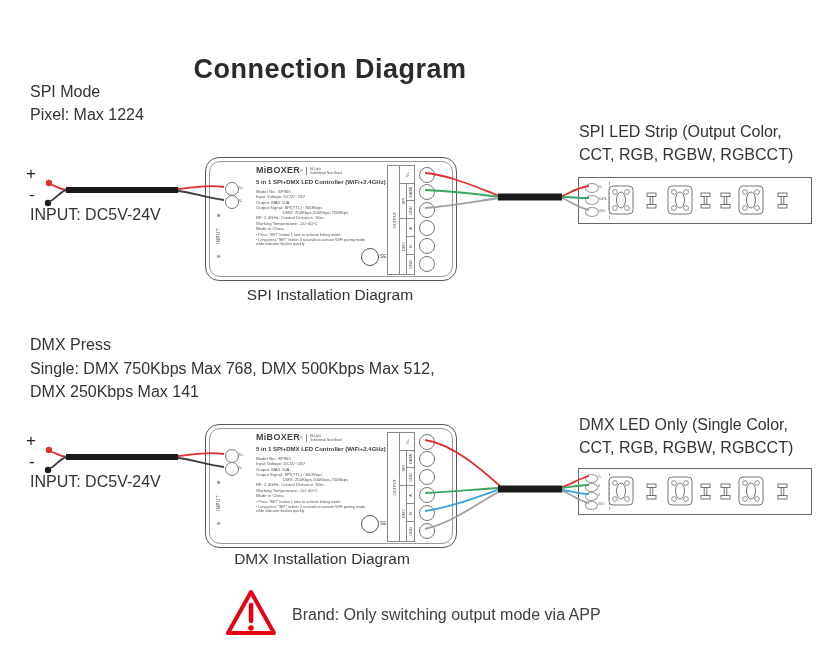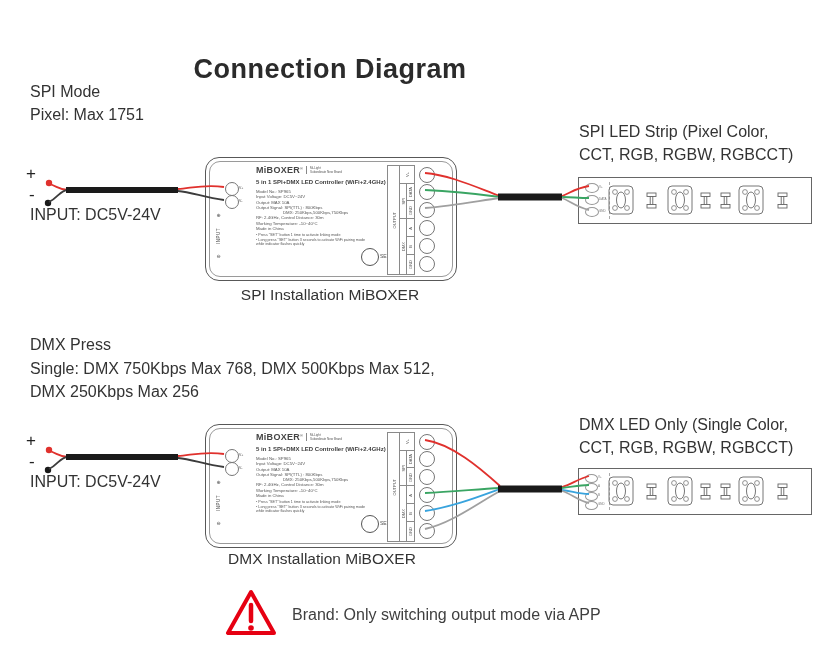--- a/index.html
+++ b/index.html
@@ -22,21 +22,21 @@
     border:1.6px solid #585858;border-radius:14px;z-index:2;
   }
   .device-inner{position:absolute;inset:3px;border:1px solid #9a9a9a;border-radius:11px;}
   .lterm{position:absolute;left:19px;width:12px;height:12px;border:1px solid #777;border-radius:50%;background:#fff;}
   .ltlabel{position:absolute;left:33px;font-size:3.5px;color:#555;}
   .input-col{position:absolute;left:7px;top:55px;width:11px;height:46px;
     display:flex;flex-direction:column;align-items:center;justify-content:space-between;color:#555;}
   .input-col .sym{font-size:5px;line-height:5px;}
   .vtext{writing-mode:vertical-rl;transform:rotate(180deg);}
   .input-col .vtext{font-size:4.5px;letter-spacing:.5px;}
-  .brandrow{position:absolute;left:50px;top:7px;display:flex;align-items:center;}
+  .brandrow{position:absolute;left:50px;top:7px;display:flex;align-items:flex-end;}
   .brand{font-size:9px;font-weight:bold;color:#444;letter-spacing:.3px;}
   .reg{font-size:4px;vertical-align:super;color:#444;position:relative;top:-2px;}
   .brandtags{margin-left:3px;padding-left:3px;border-left:.5px solid #888;
     display:flex;flex-direction:column;font-size:3px;line-height:4px;color:#555;white-space:nowrap;}
   .product{position:absolute;left:50px;top:21px;font-size:6px;font-weight:bold;color:#3c3c3c;white-space:nowrap;}
   .specs{position:absolute;left:50px;top:31px;font-size:4.3px;line-height:5.3px;color:#555;white-space:nowrap;}
   .specs .indent{padding-left:27px;}
   .tips{position:absolute;left:50px;top:75px;width:112px;font-size:3.7px;line-height:4.7px;color:#555;}
   .tip::before{content:"• ";}
   .setbtn{position:absolute;left:155px;top:90px;width:16px;height:16px;border:1.5px solid #555;border-radius:50%;background:#fff;}
@@ -59,37 +59,37 @@
 
   .overlay{position:absolute;left:0;top:0;z-index:4;pointer-events:none;}
   .note-text{position:absolute;left:292px;top:606px;font-size:16px;color:#3f3f3f;}
 </style>
 </head>
 <body>
 
 <div class="page-title">Connection Diagram</div>
 
 <div class="sec-text" style="left:30px;top:83px">SPI Mode</div>
-<div class="sec-text" style="left:30px;top:106px">Pixel: Max 1751</div>
-<div class="sec-text" style="left:579px;top:123px">SPI LED Strip (Pixel Color,</div>
+<div class="sec-text" style="left:30px;top:106px">Pixel: Max 1224</div>
+<div class="sec-text" style="left:579px;top:123px">SPI LED Strip (Output Color,</div>
 <div class="sec-text" style="left:579px;top:146px">CCT, RGB, RGBW, RGBCCT)</div>
 <div class="pm" style="left:26px;top:164px">+</div>
 <div class="pm" style="left:29px;top:185px">-</div>
 <div class="sec-text" style="left:30px;top:206px">INPUT: DC5V-24V</div>
-<div class="caption" style="left:180px;top:286px">SPI Installation MiBOXER</div>
+<div class="caption" style="left:180px;top:286px">SPI Installation Diagram</div>
 
 <div class="sec-text" style="left:30px;top:336px">DMX Press</div>
 <div class="sec-text" style="left:30px;top:360px">Single: DMX 750Kbps Max 768, DMX 500Kbps Max 512,</div>
-<div class="sec-text" style="left:30px;top:383px">DMX 250Kbps Max 256</div>
+<div class="sec-text" style="left:30px;top:383px">DMX 250Kbps Max 141</div>
 <div class="sec-text" style="left:579px;top:416px">DMX LED Only (Single Color,</div>
 <div class="sec-text" style="left:579px;top:439px">CCT, RGB, RGBW, RGBCCT)</div>
 <div class="pm" style="left:26px;top:431px">+</div>
 <div class="pm" style="left:29px;top:452px">-</div>
 <div class="sec-text" style="left:30px;top:473px">INPUT: DC5V-24V</div>
-<div class="caption" style="left:172px;top:550px">DMX Installation MiBOXER</div>
+<div class="caption" style="left:172px;top:550px">DMX Installation Diagram</div>
 
 <div class="device" style="left:205px;top:157px">
   <div class="device-inner"></div>
   <div class="lterm" style="top:24px"></div>
   <div class="lterm" style="top:37px"></div>
   <div class="ltlabel" style="top:28px">V+</div>
   <div class="ltlabel" style="top:41px">V-</div>
   <div class="input-col">
     <span class="sym">⊕</span>
     <span class="vtext">INPUT</span>

